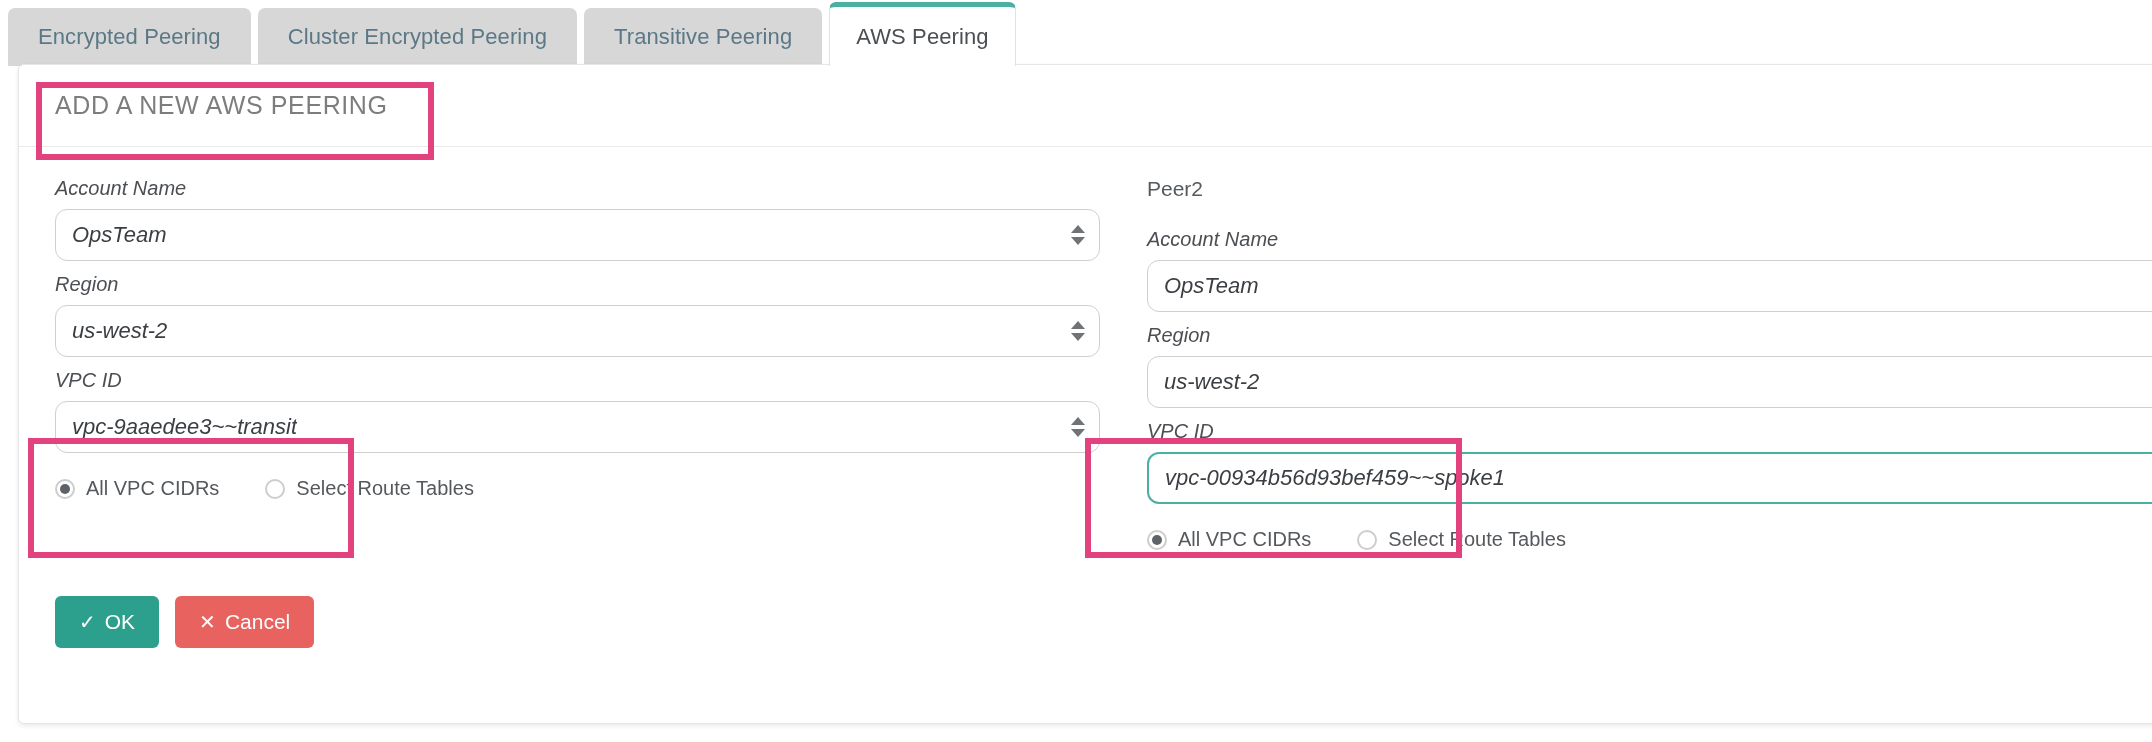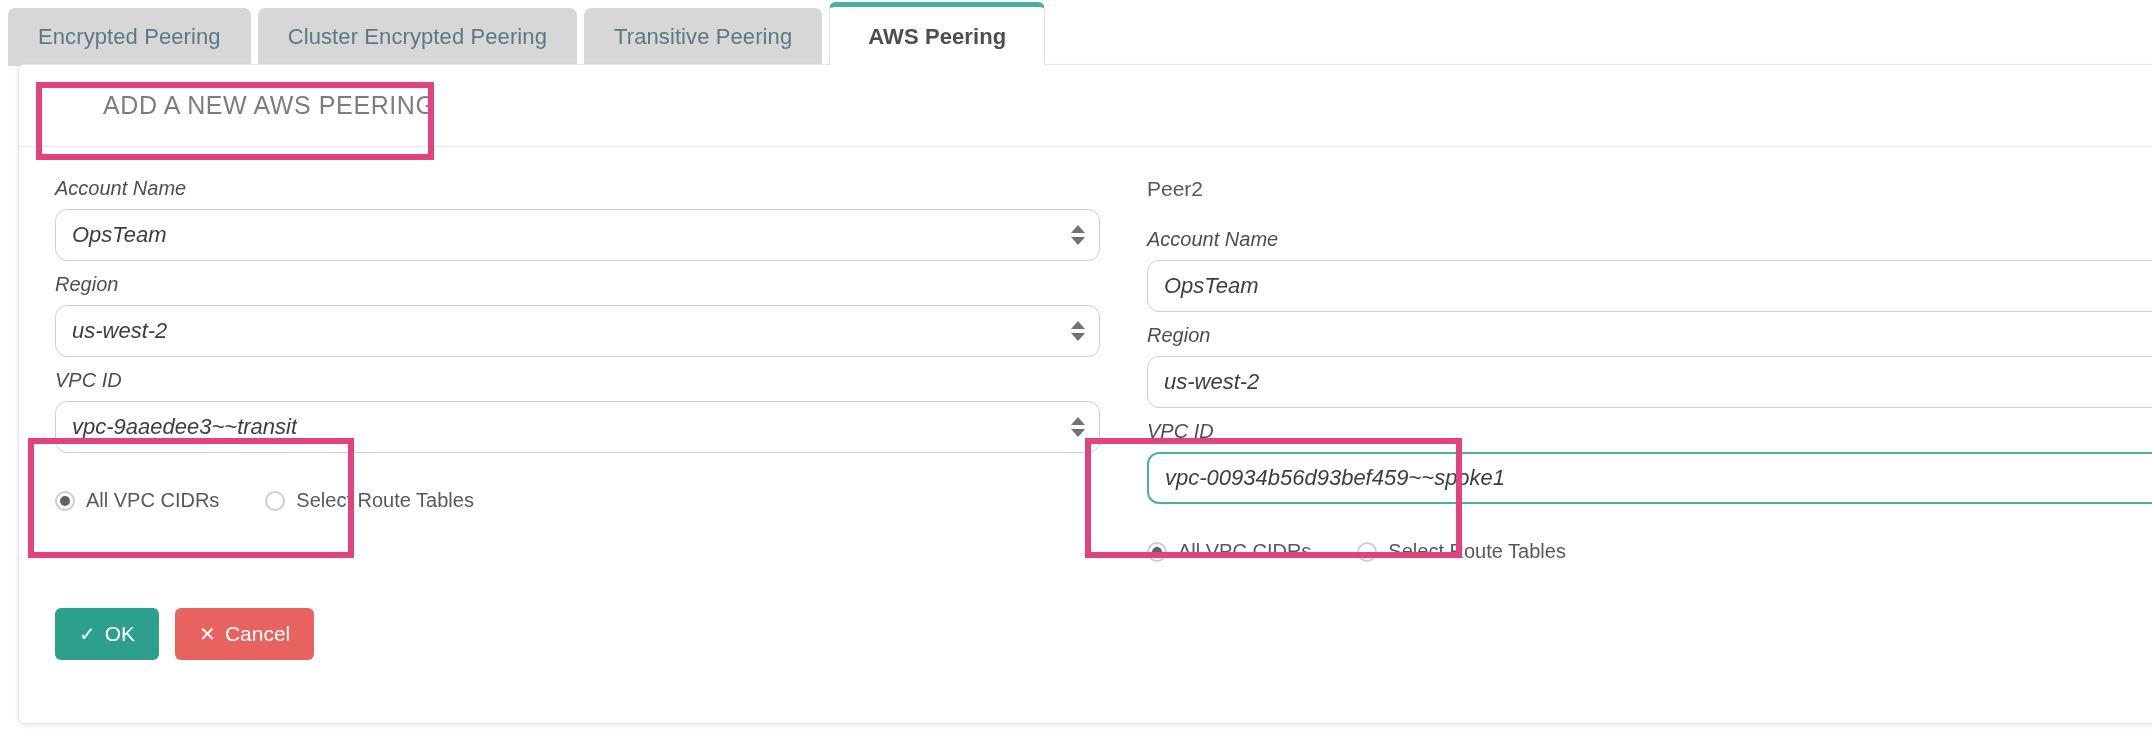--- a/index.html
+++ b/index.html
@@ -46,22 +46,21 @@
   }
   .tab.active {
     background: #ffffff;
     color: #4a4f54;
     border-top: 5px solid #49b0a2;
     border-left: 1px solid #e2e2e2;
     border-right: 1px solid #e2e2e2;
     height: 64px;
     position: relative;
     z-index: 3;
-    padding: 0 38px;
-    font-weight: bold;
+    padding: 0 26px;
   }
 
   
   .card {
     position: absolute;
     top: 64px;
     left: 18px;
     width: 2160px;
     height: 660px;
     background: #ffffff;
@@ -75,21 +74,20 @@
     display: flex;
     align-items: center;
     padding-left: 36px;
     border-bottom: 1px solid #e9e9e9;
     box-sizing: border-box;
   }
   .card-title {
     color: #7d7d7d;
     font-size: 25px;
     letter-spacing: .6px;
-    margin-left: 48px;
   }
 
   .card-body {
     padding: 30px 36px 0 36px;
     box-sizing: border-box;
     position: relative;
   }
 
   .cols {
     display: flex;
@@ -151,21 +149,21 @@
   }
   .stepper i.up { border-bottom: 8px solid #6f7376; margin-bottom: 4px; }
   .stepper i.down { border-top: 8px solid #6f7376; }
 
   
   .vpc-row { position: relative; }
 
   .radios {
     display: flex;
     align-items: center;
-    margin-top: 36px;
+    margin-top: 24px;
     text-align: center;
   }
   .radio-item {
     display: flex;
     align-items: center;
     margin-right: 46px;
     cursor: pointer;
     user-select: none;
   }
   .radio-dot {

